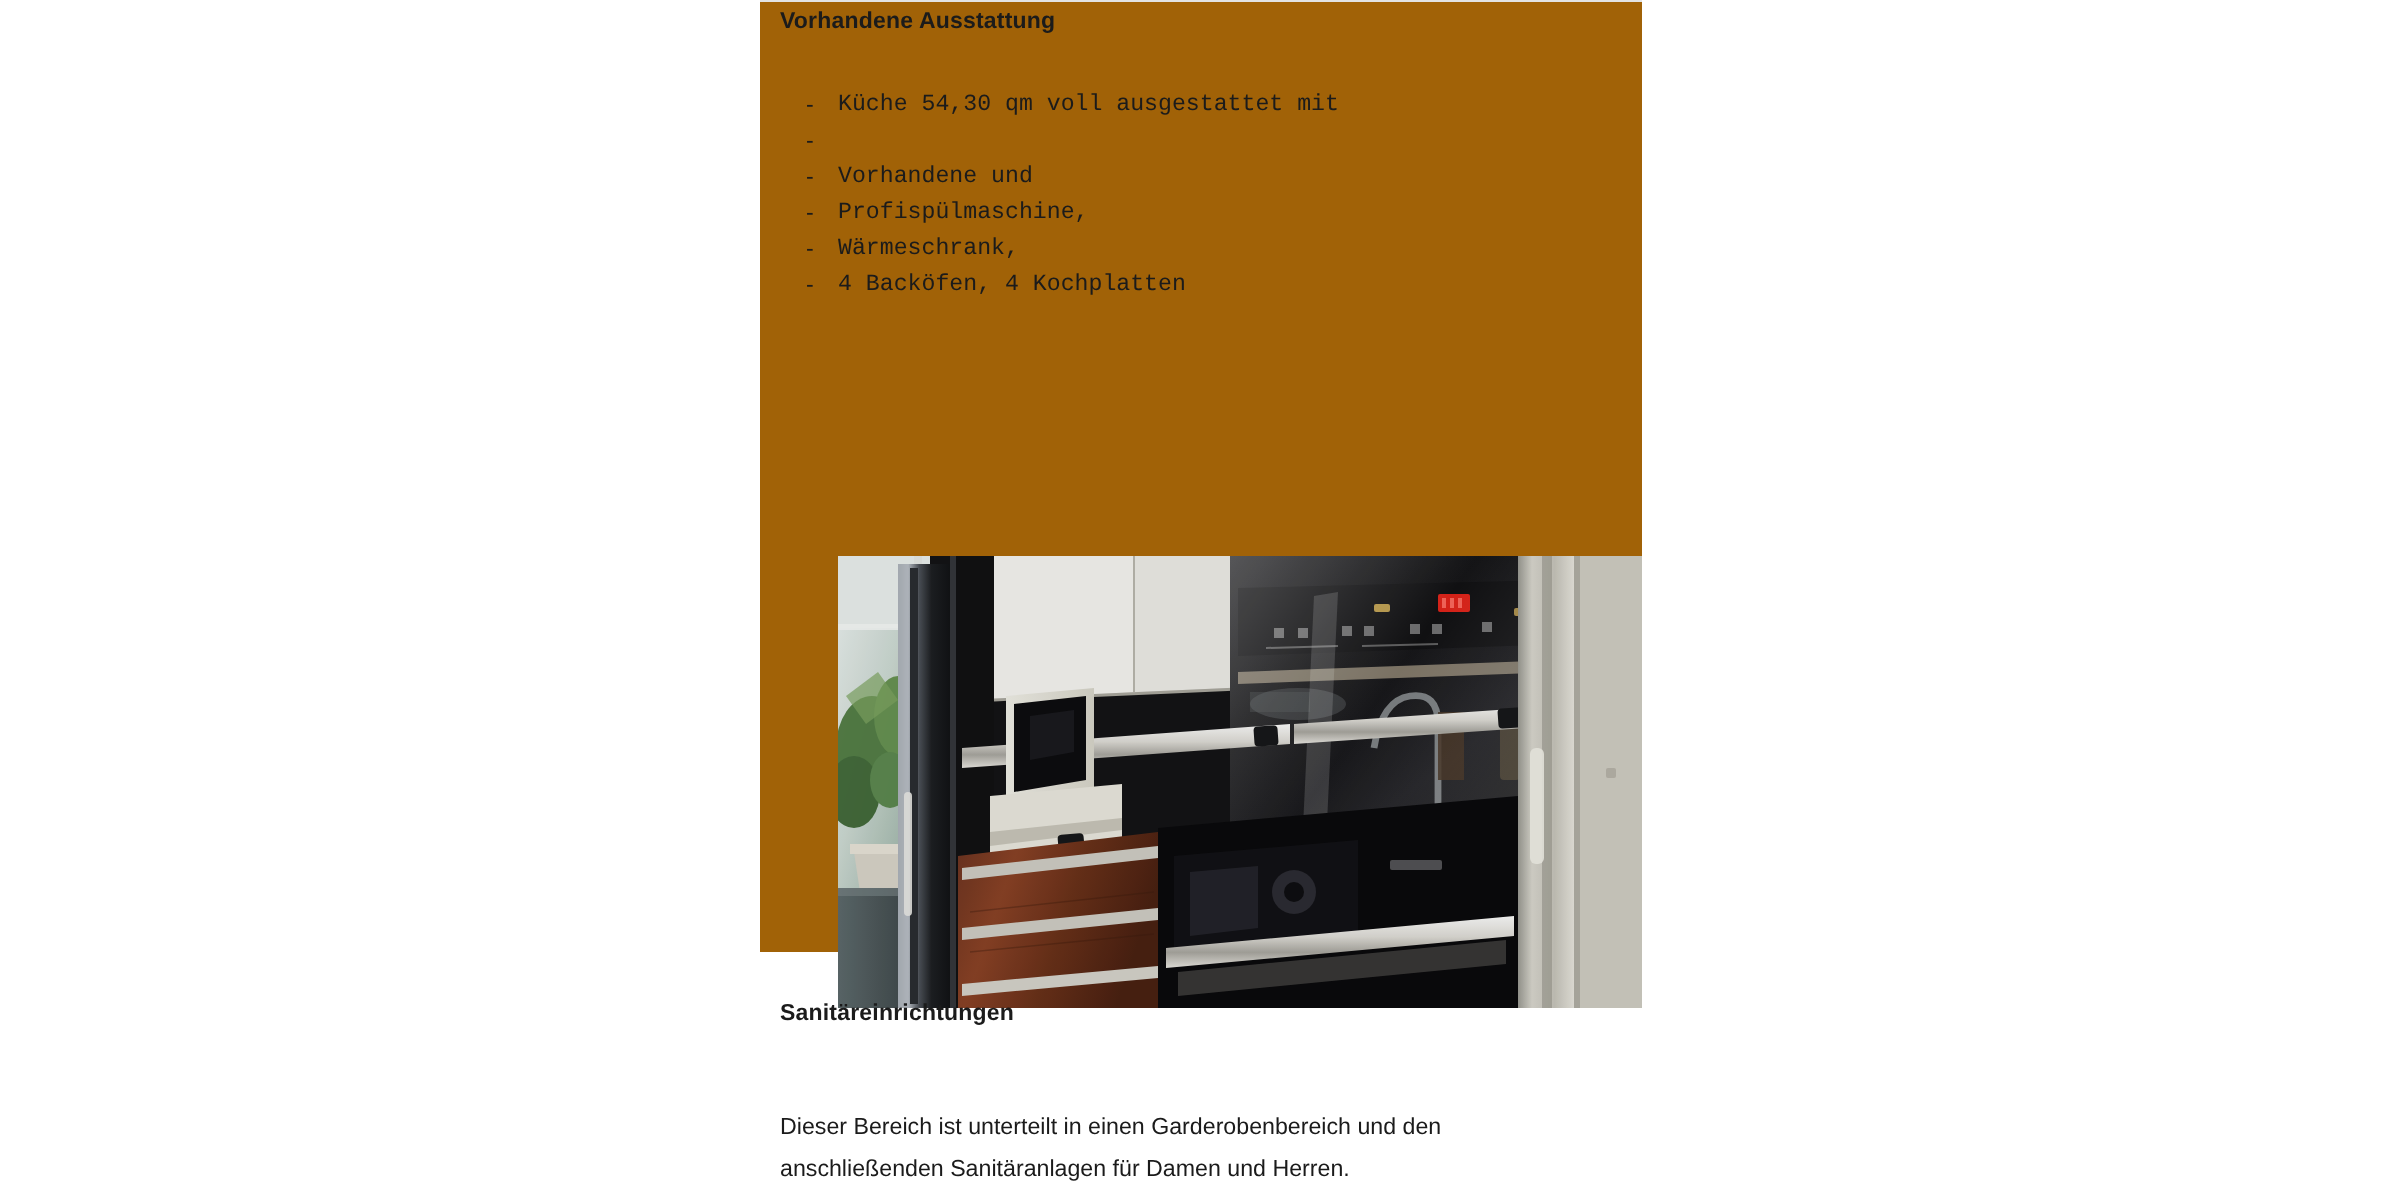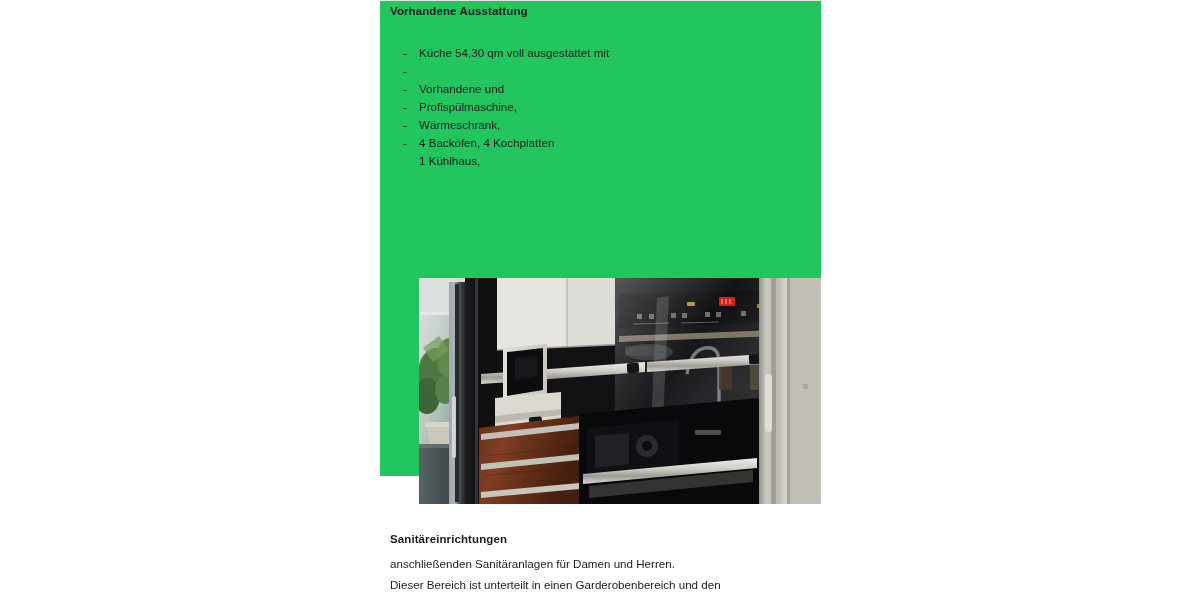--- a/index.html
+++ b/index.html
@@ -16,21 +16,21 @@
     color: #231f20;
   }
 
   
   #doc-page {
     position: absolute;
     left: 380px;
     top: 0;
     width: 441px;
     height: 476px;
-    background: #22c55e;
+    background: #a16207;
     box-sizing: border-box;
   }
   #doc-top-rule {
     position: absolute;
     left: 0;
     top: 0;
     width: 441px;
     height: 1px;
     background: #e3e3e3;
   }
@@ -39,21 +39,21 @@
   .heading {
     position: absolute;
     font-size: 11.5px;
     font-weight: bold;
     letter-spacing: 0.1px;
     color: #1b1b1b;
     white-space: nowrap;
     line-height: 14px;
   }
   #heading-ausstattung { left: 10px; top: 4px; }
-  #heading-sanitaer    { left: 10px; top: 532px; }
+  #heading-sanitaer    { left: 10px; top: 500px; }
 
   
   #equipment-list {
     position: absolute;
     left: 0;
     top: 44px;
     width: 441px;
   }
   .list-line {
     position: relative;
@@ -68,20 +68,21 @@
     left: 23px;
     top: 0;
     width: 10px;
     font-size: 11.6px;
     color: #1b1b1b;
   }
   .list-line .text {
     position: absolute;
     left: 39px;
     top: 0;
+    font-family: Liberation Mono, monospace;
   }
 
   
   #kitchen-photo {
     position: absolute;
     left: 39px;
     top: 278px;
     width: 402px;
     height: 226px;
     overflow: hidden;
@@ -135,24 +136,20 @@
       <span class="marker">-</span>
       <span class="text">Wärmeschrank,</span>
     </div>
 
     <div class="list-line">
       <span class="marker">-</span>
       <span class="text">4 Backöfen, 4 Kochplatten</span>
     </div>
 
 
-    <div class="list-line">
-      <span class="marker"></span>
-      <span class="text">1 Kühlhaus,</span>
-    </div>
 
 
   </div>
 
   <div id="kitchen-photo">
     <svg width="402" height="226" viewBox="0 0 402 226" xmlns="http://www.w3.org/2000/svg">
       <defs>
         <linearGradient id="gWindow" x1="0" y1="0" x2="1" y2="1">
           <stop offset="0%" stop-color="#eef3f2"></stop>
           <stop offset="45%" stop-color="#cddad3"></stop>
@@ -332,17 +329,17 @@
       <rect x="368" y="0" width="3" height="226" fill="#a8a69c" opacity="0.8"></rect>
       <rect x="384" y="106" width="5" height="5" rx="1" fill="#b6b3a8"></rect>
 
       <rect x="0" y="0" width="402" height="226" fill="#000000" opacity="0.06"></rect>
     </svg>
   </div>
 
   <div class="heading" id="heading-sanitaer">Sanitäreinrichtungen</div>
 
   <div id="sanitaer-paragraph">
+    <span class="pline">Dieser Bereich ist unterteilt in einen Garderobenbereich und den</span>
     <span class="pline">anschließenden Sanitäranlagen für Damen und Herren.</span>
-    <span class="pline">Dieser Bereich ist unterteilt in einen Garderobenbereich und den</span>
   </div>
 
 </div>
 
 </body></html>

